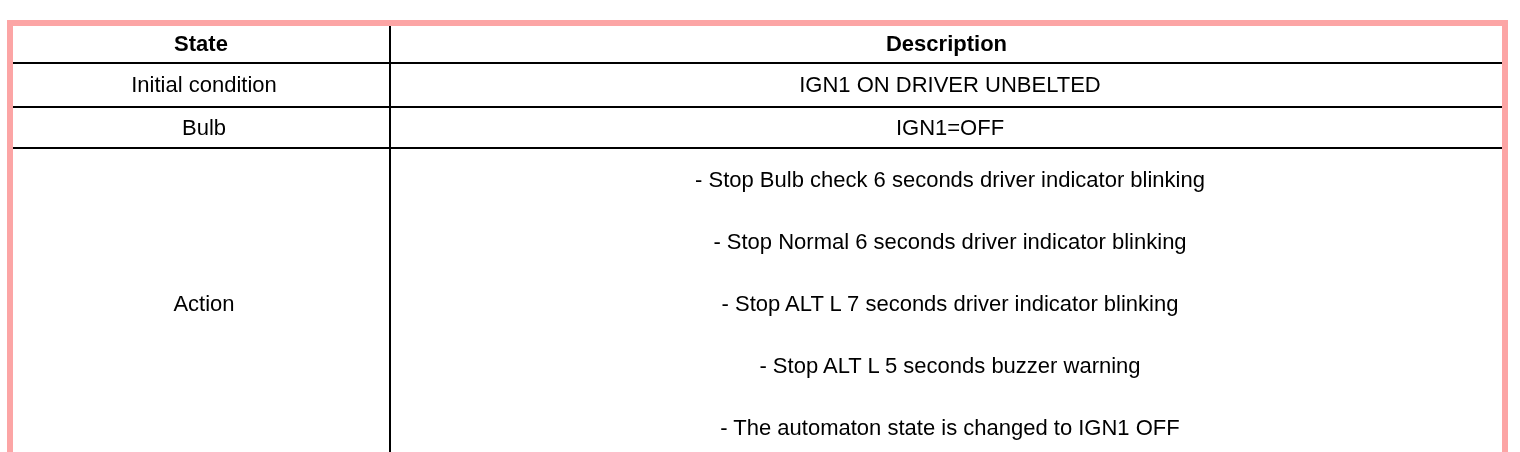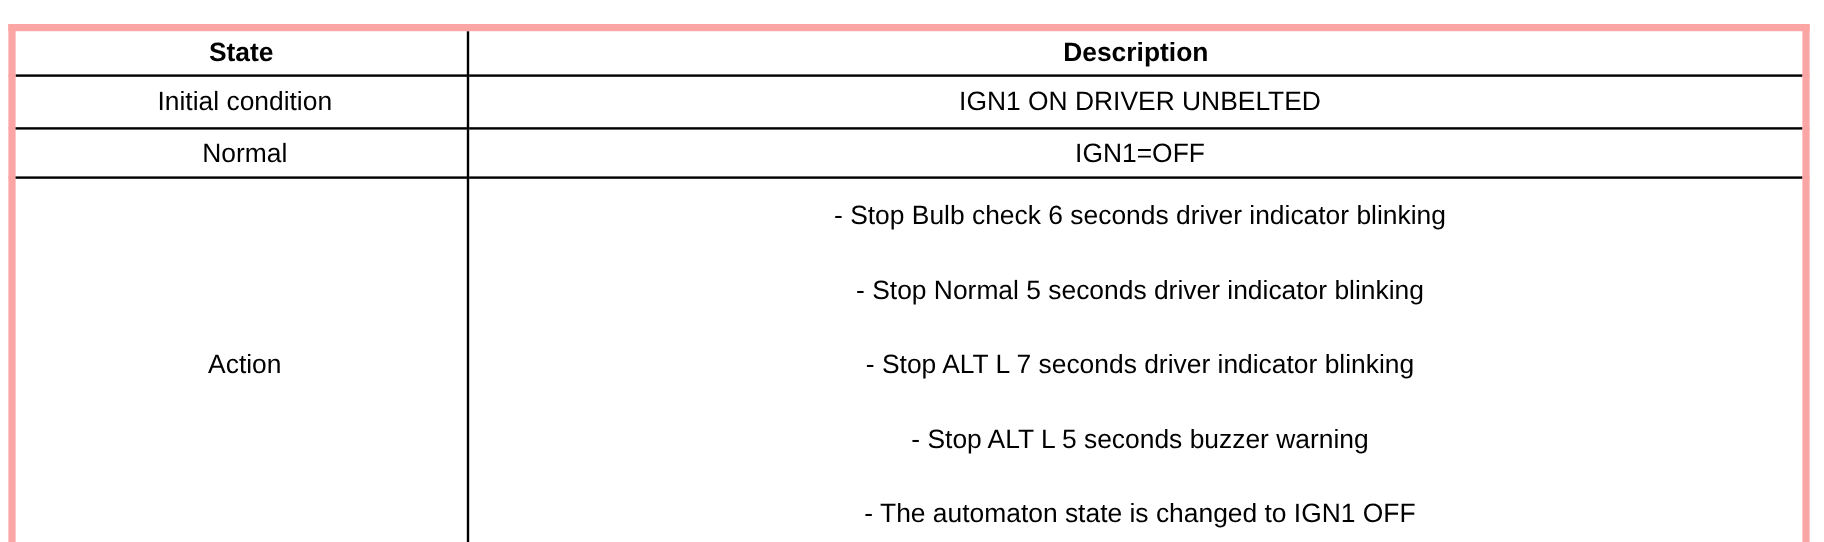--- a/index.html
+++ b/index.html
@@ -87,28 +87,28 @@
         <th class="header-cell">State</th>
         <th class="header-cell">Description</th>
       </tr>
     </thead>
     <tbody>
       <tr class="row-initial">
         <td class="state-cell">Initial condition</td>
         <td class="desc-cell">IGN1 ON DRIVER UNBELTED</td>
       </tr>
       <tr class="row-event">
-        <td class="state-cell">Normal</td>
+        <td class="state-cell">Bulb</td>
         <td class="desc-cell">IGN1=OFF</td>
       </tr>
       <tr class="row-action">
         <td class="state-cell">Action</td>
         <td class="desc-cell action-desc-cell">
           <p class="action-line">- Stop Bulb check 6 seconds driver indicator blinking</p>
-          <p class="action-line">- Stop Normal 5 seconds driver indicator blinking</p>
+          <p class="action-line">- Stop Normal 6 seconds driver indicator blinking</p>
           <p class="action-line">- Stop ALT L 7 seconds driver indicator blinking</p>
           <p class="action-line">- Stop ALT L 5 seconds buzzer warning</p>
           <p class="action-line">- The automaton state is changed to IGN1 OFF</p>
         </td>
       </tr>
     </tbody>
   </table>
 </div>
 
 </body></html>

